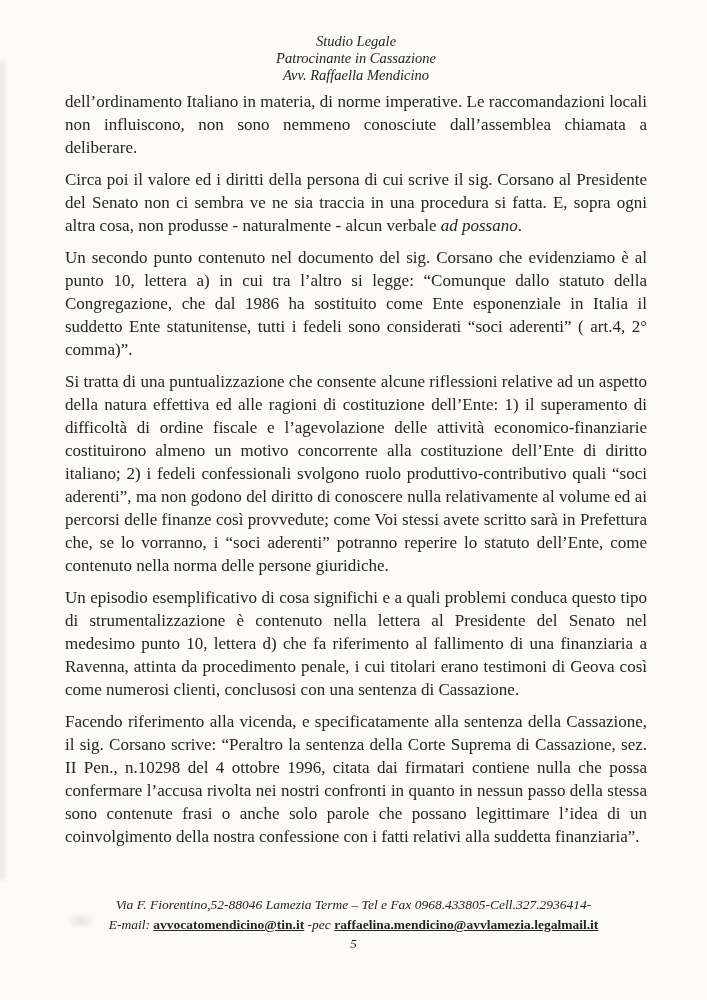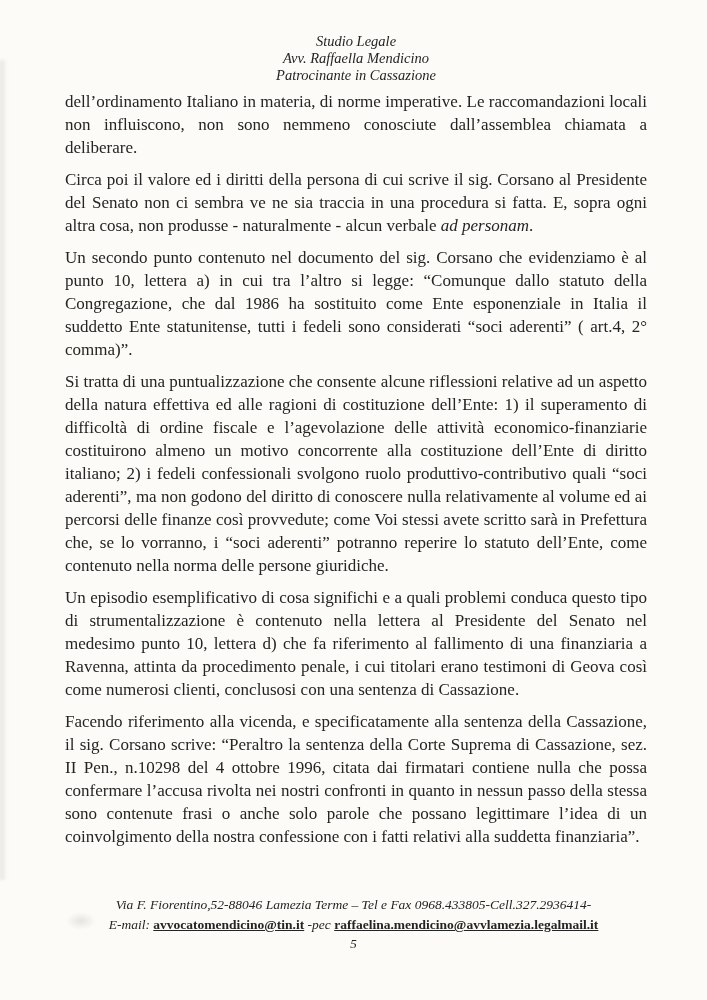--- a/index.html
+++ b/index.html
@@ -77,27 +77,27 @@
 </head>
 <body>
 
 <div class="page">
 
   <div class="artifact-left"></div>
   <div class="artifact-smudge"></div>
 
   <header class="letterhead">
     <div>Studio Legale</div>
+    <div>Patrocinante in Cassazione</div>
     <div>Avv. Raffaella Mendicino</div>
-    <div>Patrocinante in Cassazione</div>
   </header>
 
   <main class="body-text">
     <p><span>dell’ordinamento Italiano in materia, di norme imperative. Le raccomandazioni locali non influiscono, non sono nemmeno conosciute dall’assemblea chiamata a deliberare.</span></p>
-    <p><span>Circa poi il valore ed i diritti della persona di cui scrive il sig. Corsano al Presidente del Senato non ci sembra ve ne sia traccia in una procedura si fatta. E, sopra ogni altra cosa, non produsse - naturalmente - alcun verbale </span><em>ad personam</em><span>.</span></p>
+    <p><span>Circa poi il valore ed i diritti della persona di cui scrive il sig. Corsano al Presidente del Senato non ci sembra ve ne sia traccia in una procedura si fatta. E, sopra ogni altra cosa, non produsse - naturalmente - alcun verbale </span><em>ad possano</em><span>.</span></p>
     <p><span>Un secondo punto contenuto nel documento del sig. Corsano che evidenziamo è al punto 10, lettera a) in cui tra l’altro si legge: “Comunque dallo statuto della Congregazione, che dal 1986 ha sostituito come Ente esponenziale in Italia il suddetto Ente statunitense, tutti i fedeli sono considerati “soci aderenti” ( art.4, 2° comma)”.</span></p>
     <p><span>Si tratta di una puntualizzazione che consente alcune riflessioni relative ad un aspetto della natura effettiva ed alle ragioni di costituzione dell’Ente: 1) il superamento di difficoltà di ordine fiscale e l’agevolazione delle attività economico-finanziarie costituirono almeno un motivo concorrente alla costituzione dell’Ente di diritto italiano; 2) i fedeli confessionali svolgono ruolo produttivo-contributivo quali “soci aderenti”, ma non godono del diritto di conoscere nulla relativamente al volume ed ai percorsi delle finanze così provvedute; come Voi stessi avete scritto sarà in Prefettura che, se lo vorranno, i “soci aderenti” potranno reperire lo statuto dell’Ente, come contenuto nella norma delle persone giuridiche.</span></p>
     <p><span>Un episodio esemplificativo di cosa significhi e a quali problemi conduca questo tipo di strumentalizzazione è contenuto nella lettera al Presidente del Senato nel medesimo punto 10, lettera d) che fa riferimento al fallimento di una finanziaria a Ravenna, attinta da procedimento penale, i cui titolari erano testimoni di Geova così come numerosi clienti, conclusosi con una sentenza di Cassazione.</span></p>
     <p><span>Facendo riferimento alla vicenda, e specificatamente alla sentenza della Cassazione, il sig. Corsano scrive: “Peraltro la sentenza della Corte Suprema di Cassazione, sez. II Pen., n.10298 del 4 ottobre 1996, citata dai firmatari contiene nulla che possa confermare l’accusa rivolta nei nostri confronti in quanto in nessun passo della stessa sono contenute frasi o anche solo parole che possano legittimare l’idea di un coinvolgimento della nostra confessione con i fatti relativi alla suddetta finanziaria”.</span></p>
   </main>
 
   <footer class="footer">
     <div>
       <span>Via F. Fiorentino,52-88046 Lamezia Terme – Tel e Fax 0968.433805-Cell.327.2936414-</span>
     </div>

